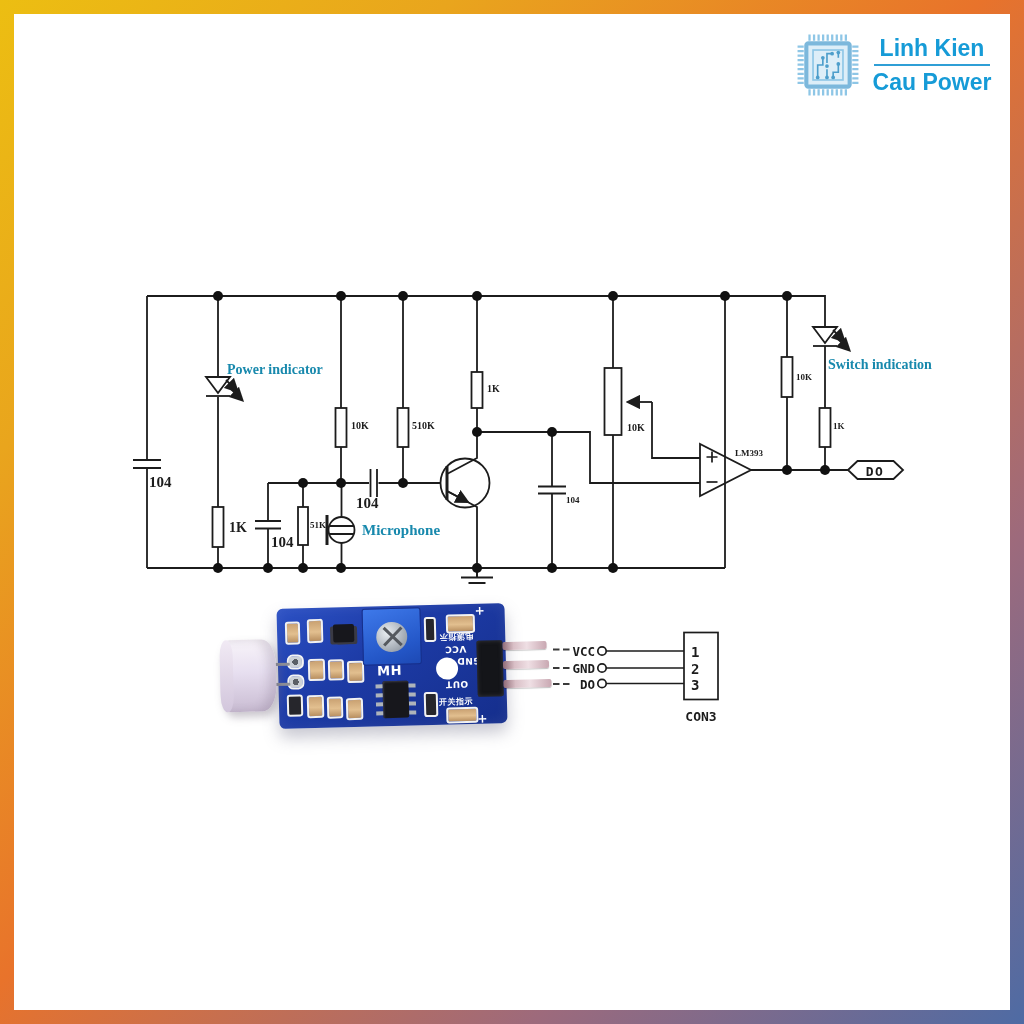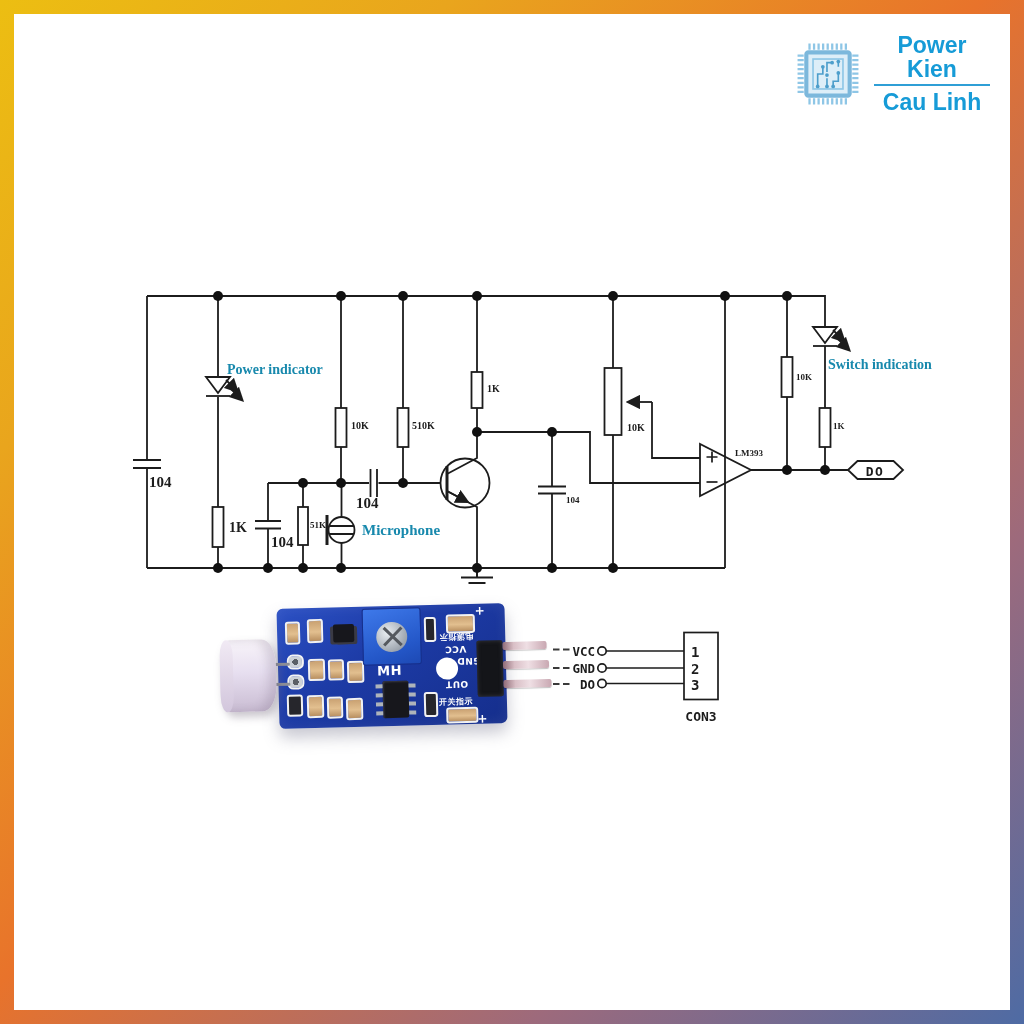--- a/index.html
+++ b/index.html
@@ -76,23 +76,23 @@
           <circle cx="26" cy="24" r="1.8"></circle>
         <circle cx="30" cy="43" r="1.8"></circle>
           <circle cx="35" cy="20" r="1.8"></circle>
         <circle cx="36" cy="43" r="1.8"></circle>
           <circle cx="41" cy="30" r="1.8"></circle>
         <circle cx="41" cy="19" r="1.8"></circle>
           <circle cx="30" cy="32" r="1.8"></circle>
       </g>
     </svg>
     <div class="logo-text">
-      <div>Power Kien</div>
+      <div>Linh Kien</div>
       <div class="logo-div"></div>
-      <div>Cau Linh</div>
+      <div>Cau Power</div>
     </div>
   </div>
 
   <svg id="schem" width="1024" height="1024" viewBox="0 0 1024 1024">
     <defs>
       <marker id="ah" markerWidth="8" markerHeight="8" viewBox="0 0 10 10" refX="7" refY="5" orient="auto">
         <path d="M0 0 L10 5 L0 10 Z" fill="#1c1c1c"></path>
       </marker>
     </defs>
 

